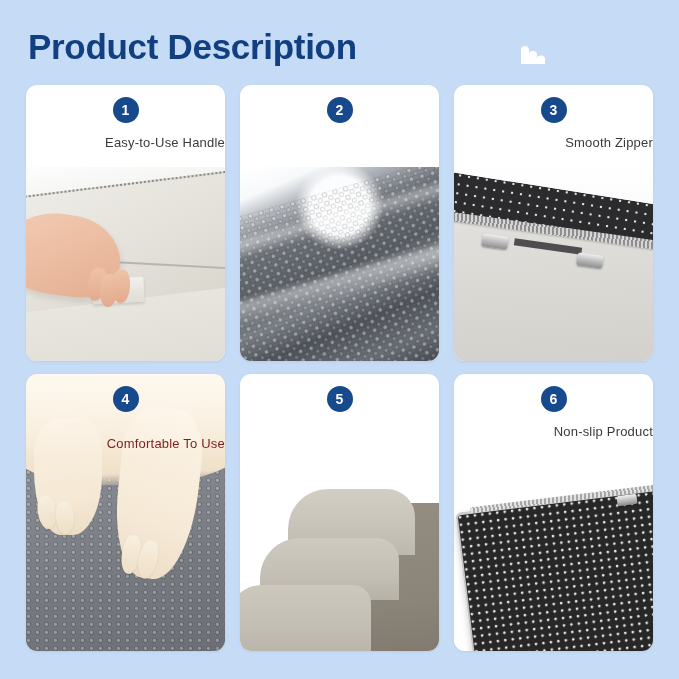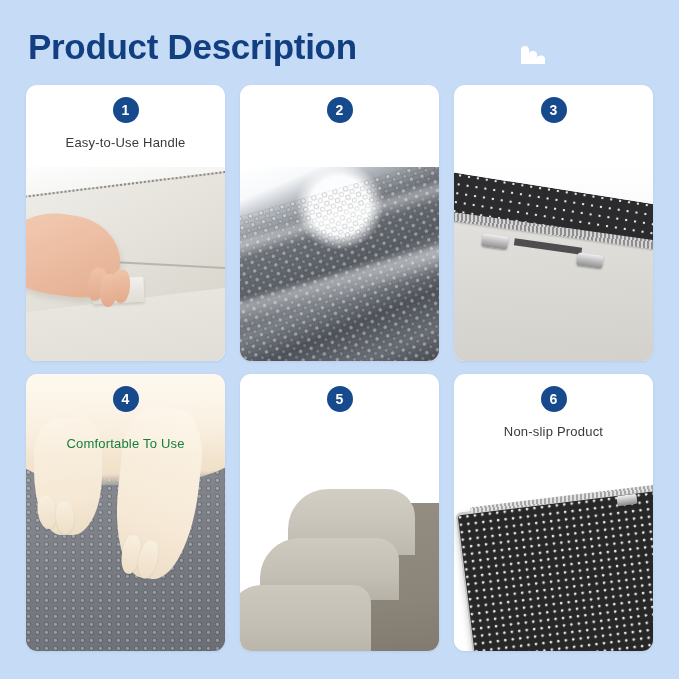--- a/index.html
+++ b/index.html
@@ -93,24 +93,25 @@
     letter-spacing: 0;
   }
 
   .card-label {
     display: block;
     margin-top: 12px;
     font-size: 13px;
     color: #3a3a3a;
     letter-spacing: 0.2px;
     white-space: nowrap;
+    text-align: right;
   }
 
   .card-label.on-photo {
-    color: #15803d;
+    color: #7f1d1d;
     margin-top: 24px;
   }
 
   
   .photo {
     position: absolute;
     left: 0;
     width: 100%;
     overflow: hidden;
   }
@@ -433,20 +434,21 @@
     <div class="photo lower ph-zip">
       <div class="dotted-panel"></div>
       <div class="gray-panel"></div>
       <div class="zip-gap"></div>
       <div class="zip-track"></div>
       <div class="slider s1"></div>
       <div class="slider s2"></div>
     </div>
     <div class="card-head">
       <span class="badge">3</span>
+      <span class="card-label">Smooth Zipper</span>
     </div>
   </div>
 
   <div class="card">
     <div class="photo full ph-paws">
       <div class="knit"></div>
       <div class="fur"></div>
       <div class="leg-l"></div>
       <div class="leg-r"></div>
       <div class="toe t1"></div>

